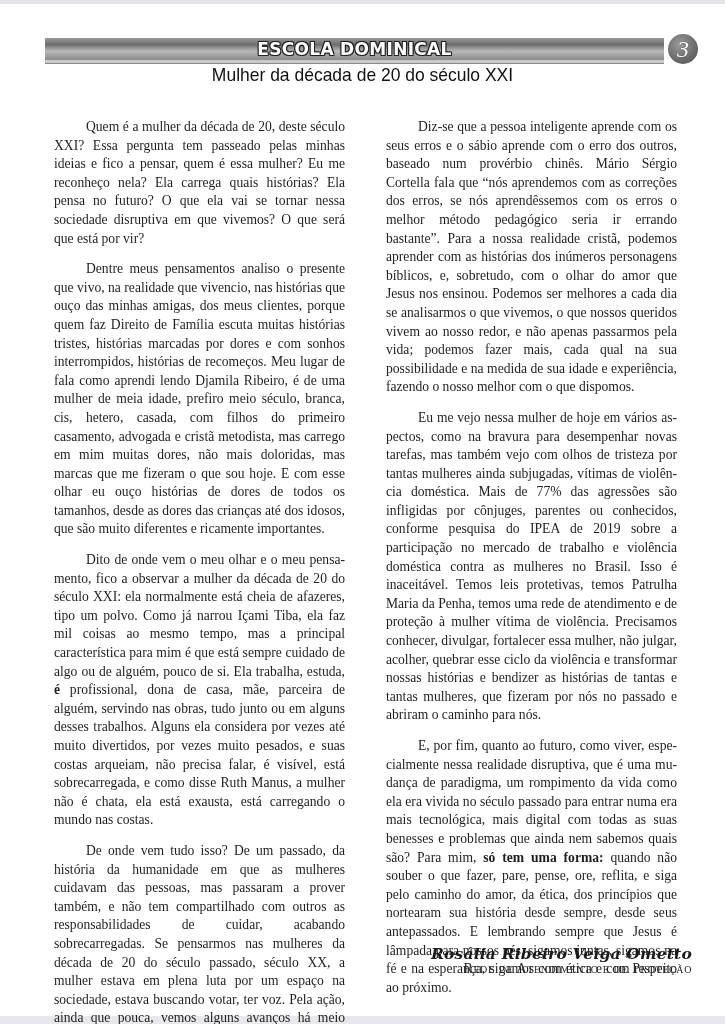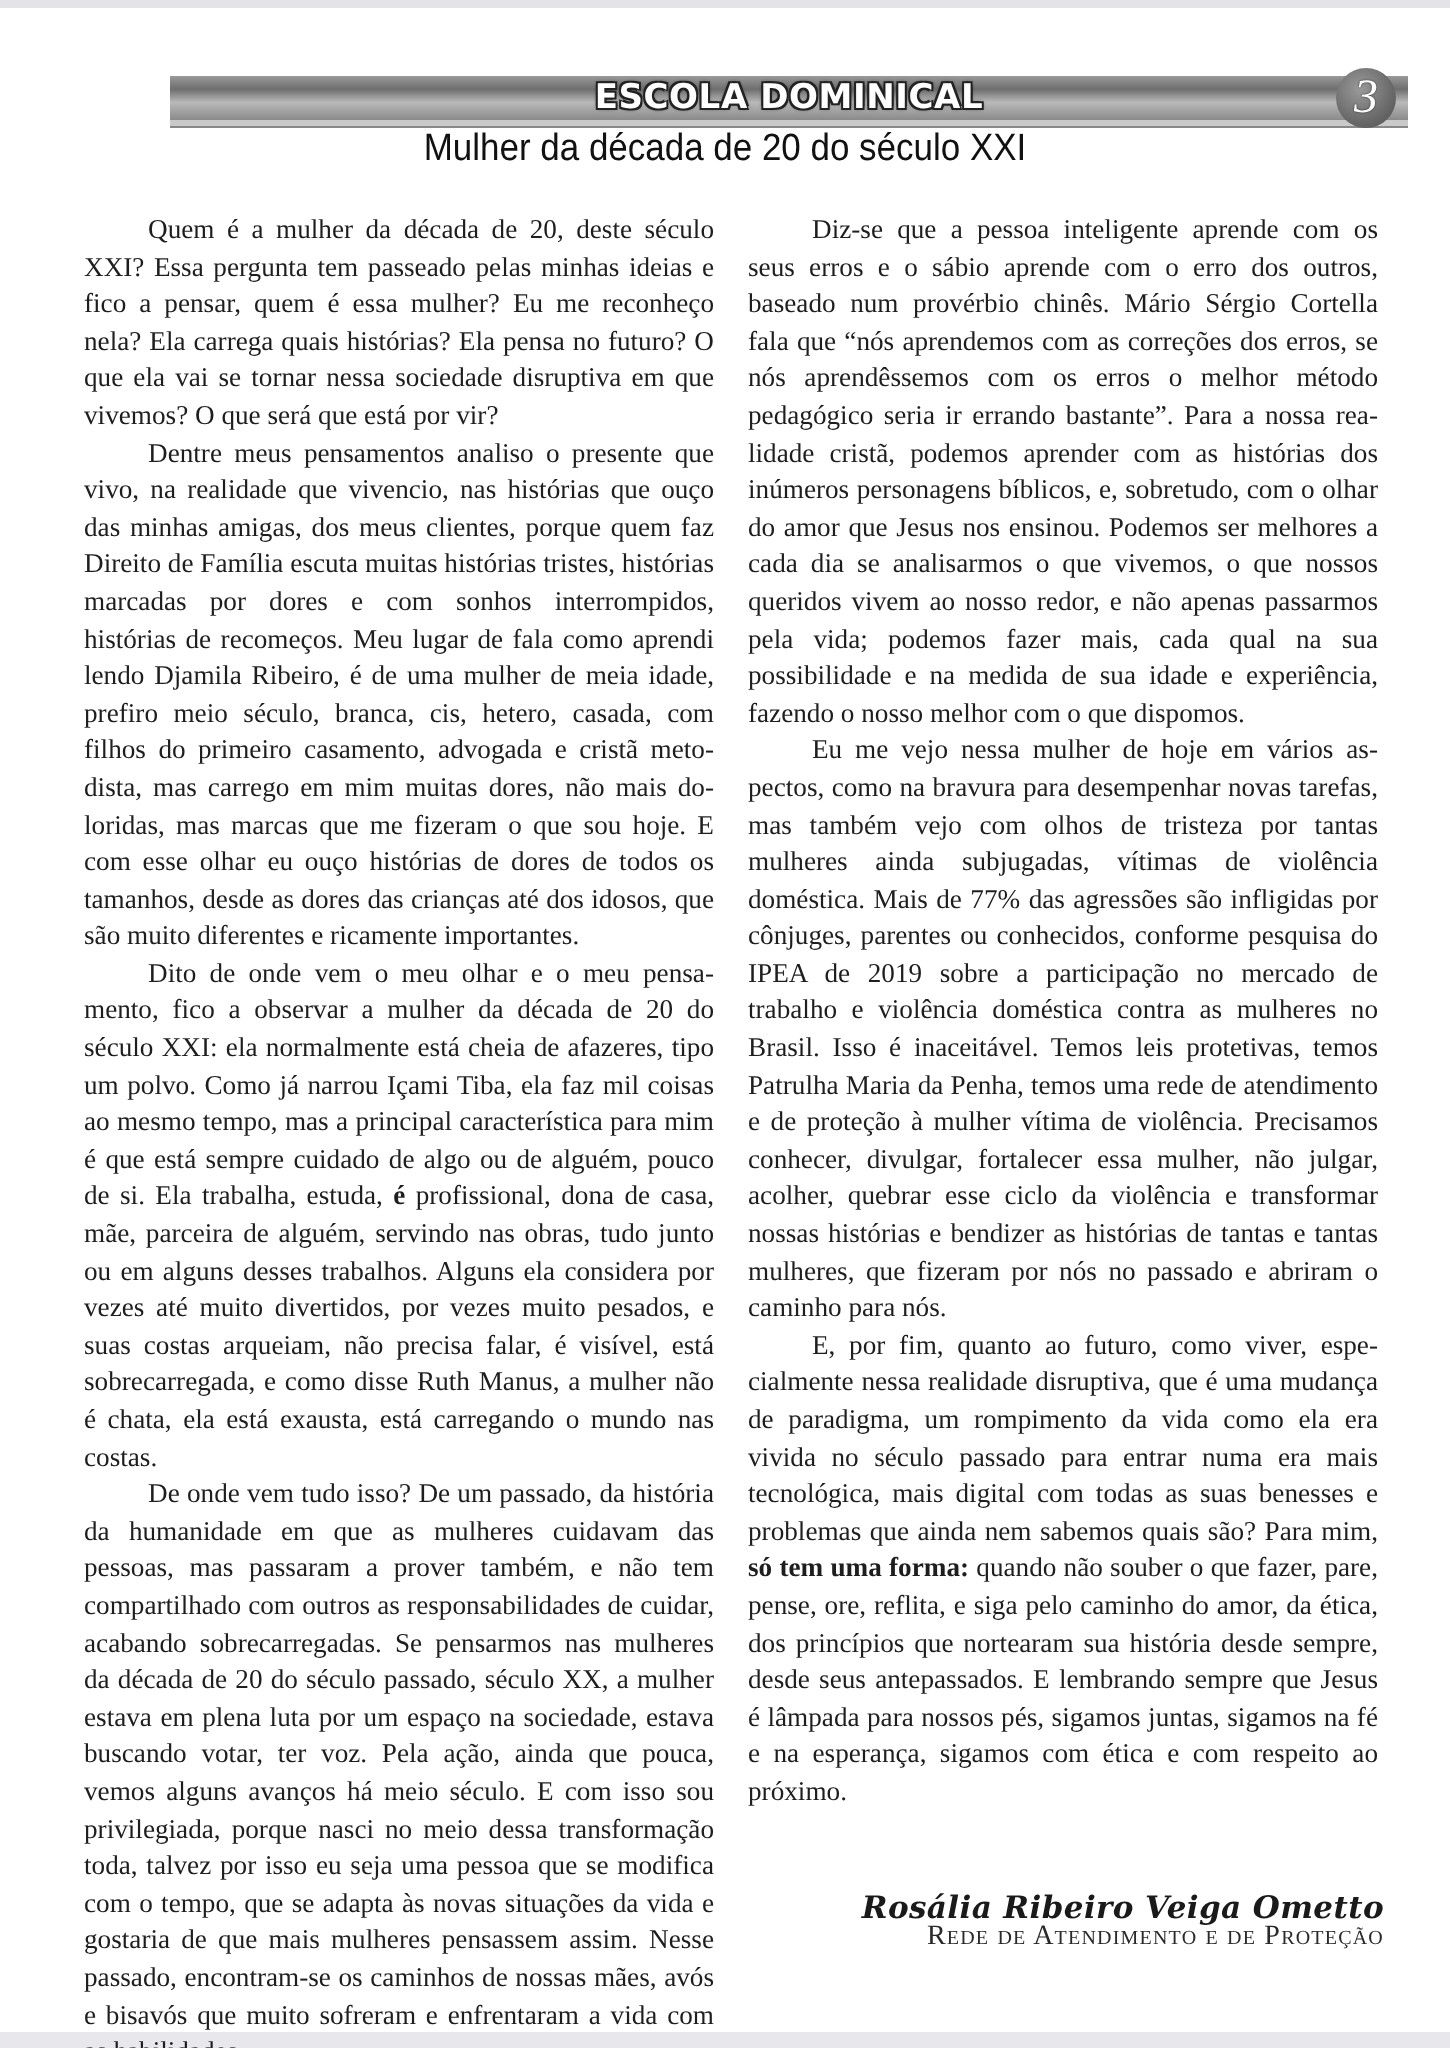--- a/index.html
+++ b/index.html
@@ -15,21 +15,20 @@
     background: #ffffff;
   }
   .top-strip { position: absolute; left: 0; top: 0; width: 725px; height: 4px; background: #e4e4e8; }
   .bottom-strip { position: absolute; left: 0; top: 1016px; width: 725px; height: 8px; background: #e7e7ec; }
 
   .header-bar {
     position: absolute; left: 45px; top: 38px; width: 619px; height: 22px;
     background: linear-gradient(to bottom, #9a9a9a 0%, #6e6e6e 30%, #b9b9b9 60%, #8a8a8a 100%);
     border-bottom: 3px solid #c9c9c9;
     box-shadow: 0 1px 0 #888;
-    margin-left: 40px;
   }
   .section-title {
     position: absolute; left: 0; right: 0; top: 1px;
     text-align: center;
     font-family: "DejaVu Sans", "Liberation Sans", sans-serif;
     font-weight: bold; font-size: 17px; letter-spacing: 0.3px;
     color: #ffffff;
     text-shadow: -1px -1px 0 #222, 1px -1px 0 #222, -1px 1px 0 #222, 1px 1px 0 #222, 0 0 2px #111;
   }
   .page-badge {
@@ -49,21 +48,21 @@
   }
 
   .col {
     position: absolute; top: 106px; width: 315px;
     font-size: 13.6px; line-height: 18.6px;
     text-align: justify;
     hyphens: manual;
   }
   .col.left { left: 42px; }
   .col.right { left: 374px; }
-  .col p { margin: 0; text-indent: 32px; }
+  .col p { margin: 12px; text-indent: 32px; }
   .col p.cont { text-indent: 0; }
   .col b { font-weight: bold; }
 
   .signature {
     position: absolute; right: 33px; top: 944px; text-align: right;
   }
   .sig-name {
     font-family: "DejaVu Serif", "Liberation Serif", serif;
     font-weight: bold; font-style: italic; font-size: 15.5px; color: #1a1a1a;
     letter-spacing: 0.2px;

